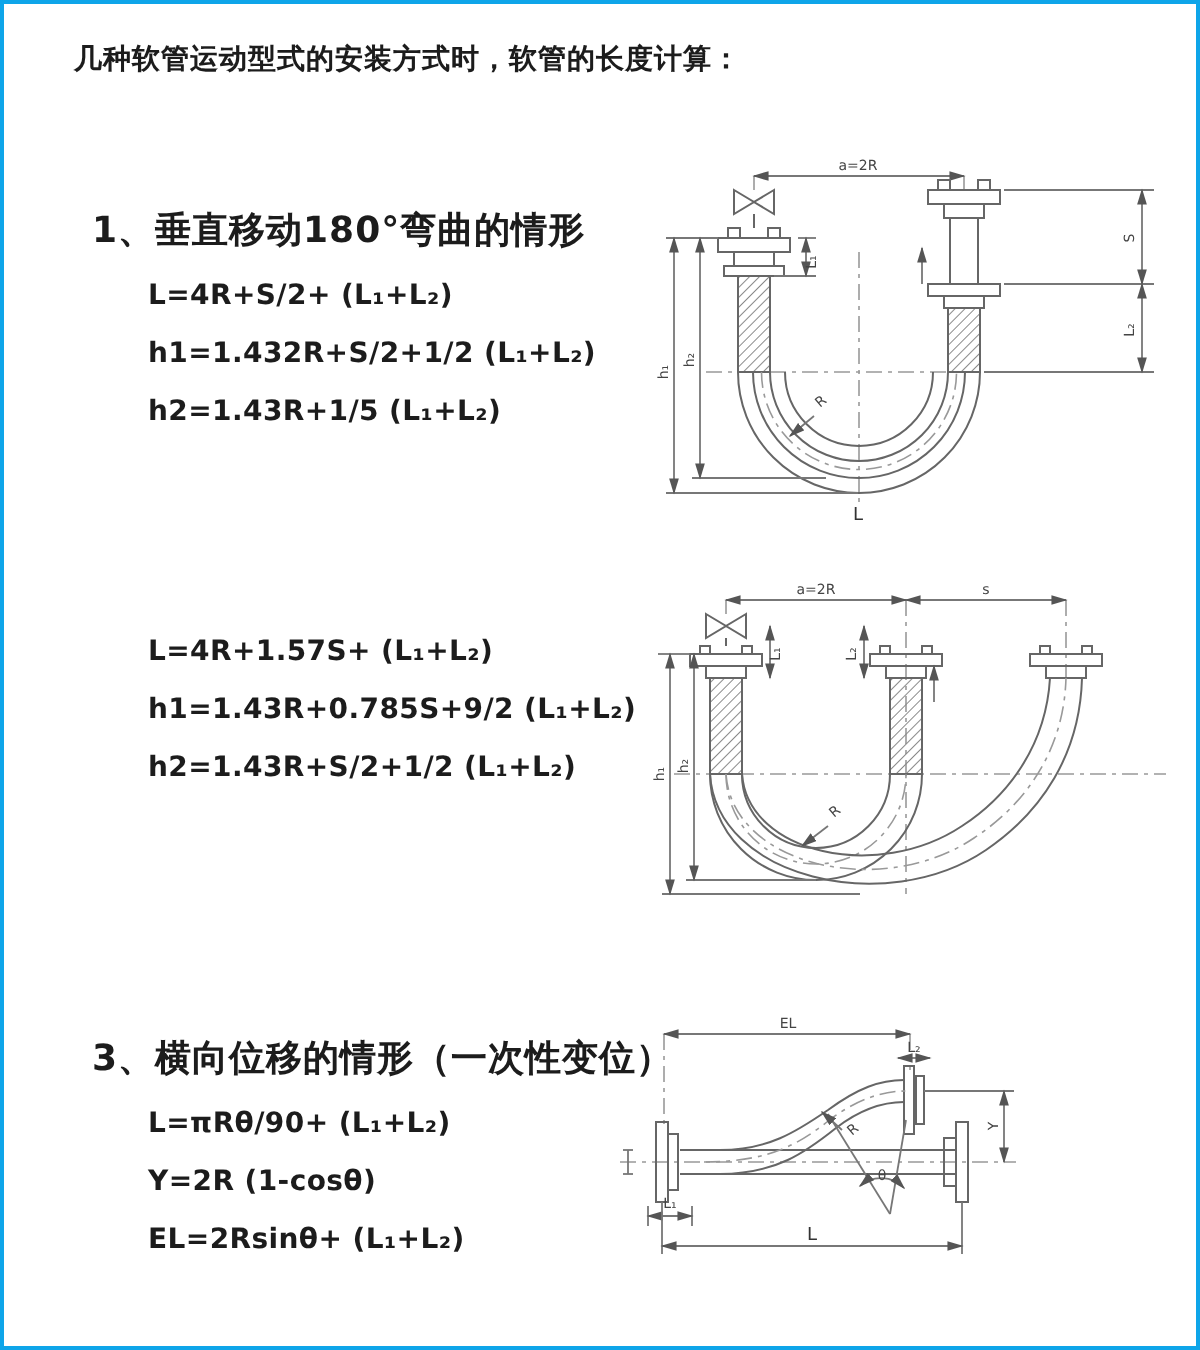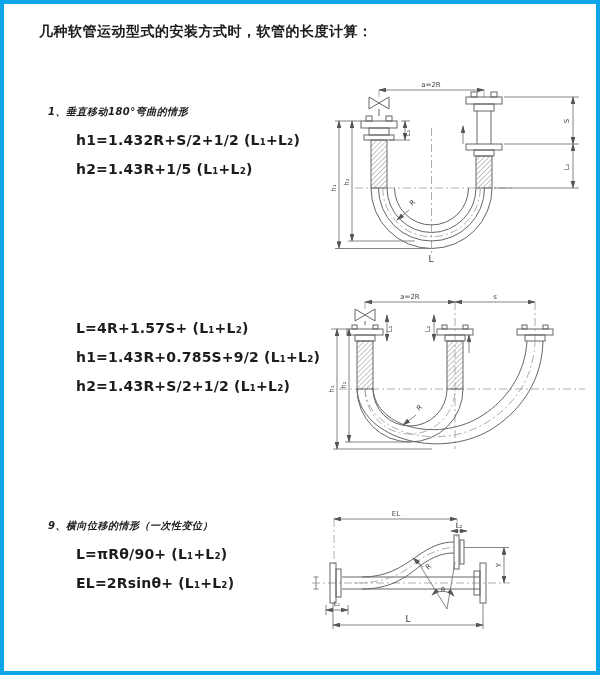--- a/index.html
+++ b/index.html
@@ -1,27 +1,27 @@
 <!DOCTYPE html>
 <html><head>
 <meta charset="utf-8">
 <style>
   html,body{margin:0;padding:0;background:#fff;}
   .page{
     position:relative;width:600px;height:675px;background:#ffffff;
     font-family:"DejaVu Sans","Liberation Sans",sans-serif;color:#1c1c1c;
-    overflow:hidden;border:4px solid #0ea5e9;box-sizing:border-box;
+    overflow:hidden;border:2px solid #0ea5e9;box-sizing:border-box;
   }
   .title{
     position:absolute;left:35px;top:19px;font-size:14px;font-weight:bold;
     letter-spacing:.5px;white-space:nowrap;
   }
   .section{position:absolute;left:44px;}
   #sec1{top:101px;} #sec2{top:303px;} #sec3{top:515px;}
-  .sec-heading{font-size:10px;font-weight:bold;letter-spacing:.5px;white-space:nowrap;font-style:italic;}
+  .sec-heading{font-size:18px;font-weight:bold;letter-spacing:.5px;white-space:nowrap;}
   .formula{
     font-size:14px;font-weight:bold;margin:13px 0 0 28px;
     letter-spacing:.2px;white-space:nowrap;
   }
   svg.diagram{position:absolute;overflow:visible;}
   #d1{left:313px;top:72px;} #d2{left:313px;top:285px;} #d3{left:300px;top:503px;}
   .ln{stroke:#666;stroke-width:1;fill:none;}
   .thin{stroke:#777;stroke-width:.9;fill:none;}
   .cl{stroke:#999;stroke-width:.8;fill:none;stroke-dasharray:8 3 2 3;}
   .dimtxt{font-size:7px;fill:#444;font-family:"DejaVu Sans",sans-serif;}
@@ -40,33 +40,35 @@
       <pattern id="hatch" width="3.5" height="3.5" patternUnits="userSpaceOnUse" patternTransform="rotate(45)">
         <line x1="0" y1="0" x2="0" y2="3.5" stroke="#8a8a8a" stroke-width="1"></line>
       </pattern>
     </defs>
   </svg>
 
   <div class="title">几种软管运动型式的安装方式时，软管的长度计算：</div>
 
   <div class="section" id="sec1">
     <div class="sec-heading">1、垂直移动180°弯曲的情形</div>
+    <div class="formula">L=4R+S/2+ (L₁+L₂)</div>
     <div class="formula">h1=1.432R+S/2+1/2 (L₁+L₂)</div>
     <div class="formula">h2=1.43R+1/5 (L₁+L₂)</div>
   </div>
 
   <div class="section" id="sec2">
     <div class="formula">L=4R+1.57S+ (L₁+L₂)</div>
     <div class="formula">h1=1.43R+0.785S+9/2 (L₁+L₂)</div>
     <div class="formula">h2=1.43R+S/2+1/2 (L₁+L₂)</div>
   </div>
 
   <div class="section" id="sec3">
-    <div class="sec-heading">9、横向位移的情形（一次性变位）</div>
+    <div class="sec-heading">3、横向位移的情形（一次性变位）</div>
     <div class="formula">L=πRθ/90+ (L₁+L₂)</div>
+    <div class="formula">Y=2R (1-cosθ)</div>
     <div class="formula">EL=2Rsinθ+ (L₁+L₂)</div>
   </div>
 
   <svg id="d1" class="diagram" width="275" height="190" viewBox="0 0 275 190">
 
     <g>
       <line class="cl" x1="114.5" y1="52" x2="114.5" y2="180"></line>
       <line class="cl" x1="38" y1="112" x2="198" y2="112"></line>
       <line class="cl" x1="62" y1="14" x2="62" y2="21"></line>
       <line class="cl" x1="167" y1="14" x2="167" y2="21"></line>

